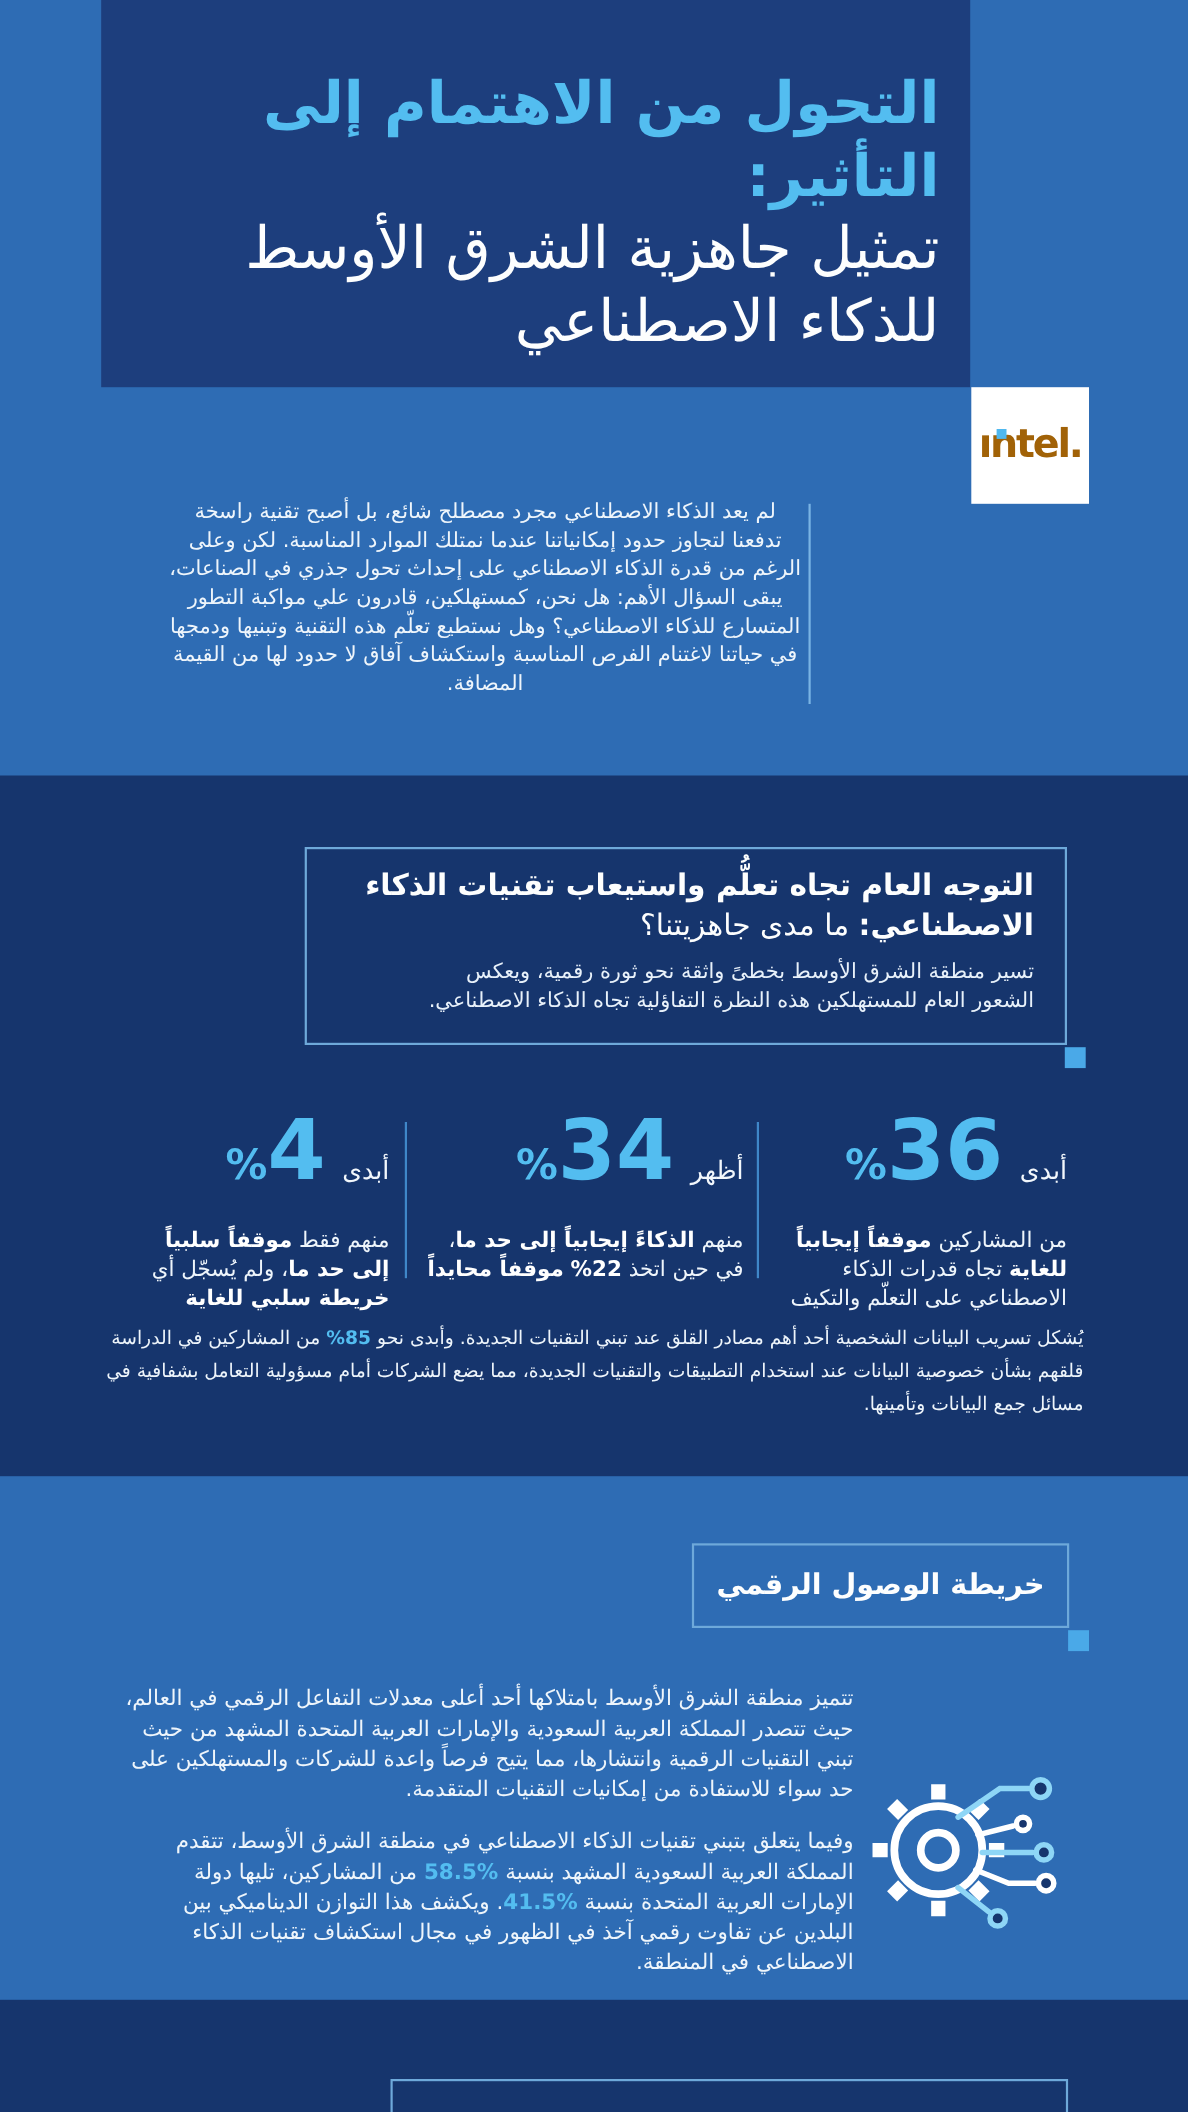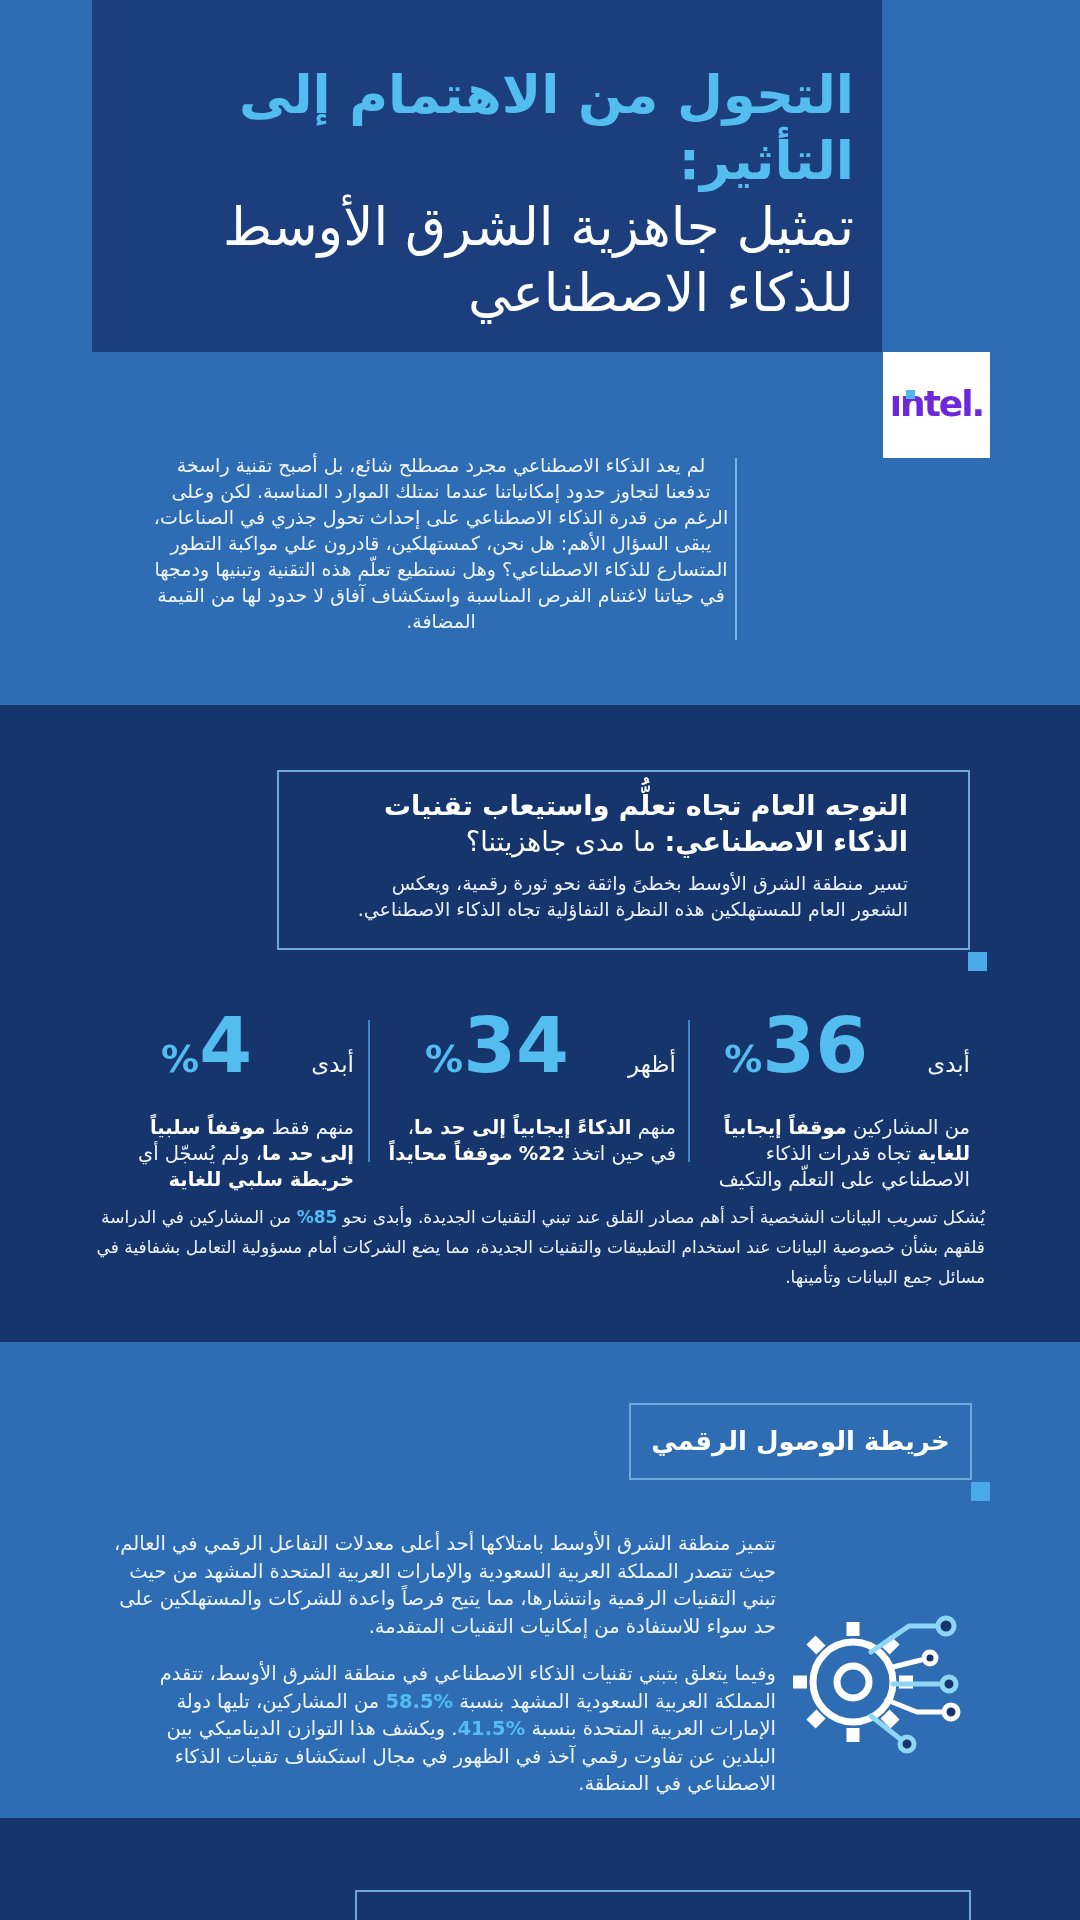--- a/index.html
+++ b/index.html
@@ -10,49 +10,49 @@
     direction:rtl;
     color:#f2f7fc;
   }
   
   .header-box{position:absolute; left:92px; top:0; width:790px; height:352px; background:#1d3e7d;}
   .title{position:absolute; top:62px; right:28px; text-align:right;}
   .title .t-accent{font-size:53px; font-weight:bold; color:#53bdf0; line-height:66px;}
   .title .t-white{font-size:53px; font-weight:normal; color:#fdfefe; line-height:66px;}
   .intel-box{position:absolute; left:883px; top:352px; width:107px; height:106px; background:#ffffff;}
   .intel-text{position:absolute; left:0; top:0; width:107px; height:106px; line-height:104px;
-    text-align:center; direction:ltr; color:#6d28d9; font-size:36px; font-weight:bold; letter-spacing:-2px;}
+    text-align:center; direction:ltr; color:#a16207; font-size:36px; font-weight:bold; letter-spacing:-2px;}
   .intel-dot{position:absolute; left:23px; top:38px; width:9px; height:9px; background:#4fb8ef;}
   
   .intro{position:absolute; left:152px; top:452px; width:578px; margin:0;
     font-size:19px; line-height:26px; text-align:center; color:#eef5fb;}
   .vrule{position:absolute; left:735px; top:458px; width:2px; height:182px; background:#7ab4e4;}
   
   .band{position:absolute; left:0; width:1080px; background:#16356d;}
   .band2{top:705px; height:637px;}
   .band4{top:1818px; height:102px;}
   
   .hbox{position:absolute; border:2px solid #6ea9da; box-sizing:border-box; background:transparent;}
-  .hbox1{left:277px; top:770px; width:693px; height:180px; padding:16px 60px 0 30px;}
+  .hbox1{left:277px; top:770px; width:693px; height:180px; padding:16px 28px 0 30px;}
   .hbox1 h2{margin:0; font-size:27px; line-height:36px; font-weight:normal; color:#fdfefe;}
   .hbox1 h2 b{font-weight:bold;}
   .hbox1 p{margin:10px 0 0; width:575px; font-size:19px; line-height:26px; color:#e8f1fa;}
   .sq{position:absolute; width:19px; height:19px; background:#4aa9e8;}
   .sq1{left:968px; top:952px;}
   .sq2{left:971px; top:1482px;}
   .hbox2{left:629px; top:1403px; width:343px; height:77px; text-align:center;}
   .hbox2 h3{margin:0; line-height:73px; font-size:26px; font-weight:bold; color:#fdfefe;}
   .hbox3{left:355px; top:1890px; width:616px; height:70px;}
   
   .stat{position:absolute; text-align:right;}
   .col36{left:705px; top:1008px; width:265px;}
   .col34{left:380px; top:1008px; width:296px;}
   .col4{left:120px;  top:1008px; width:234px;}
   .num-row{line-height:76px; white-space:nowrap;}
-  .stat-label{font-size:23px; color:#f2f7fc;margin-left:44px;}
+  .stat-label{font-size:23px; color:#f2f7fc;}
   .bignum{display:inline-block; direction:ltr; color:#53bdf0; font-weight:bold; margin-right:10px;}
   .bignum .pct{font-size:38px;}
   .bignum .digits{font-size:76px;}
   .stat-desc{margin:10px 0 0; font-size:19.5px; line-height:26px; color:#eef5fb;}
   .stat-desc b{font-weight:bold; color:#ffffff;}
   .divider{position:absolute; width:2px; height:142px; top:1020px; background:#3f87c9;}
   .div1{left:688px;} .div2{left:368px;}
   .accent{color:#53bdf0; font-weight:bold;}
   .ltr{direction:ltr; unicode-bidi:embed;}
   

